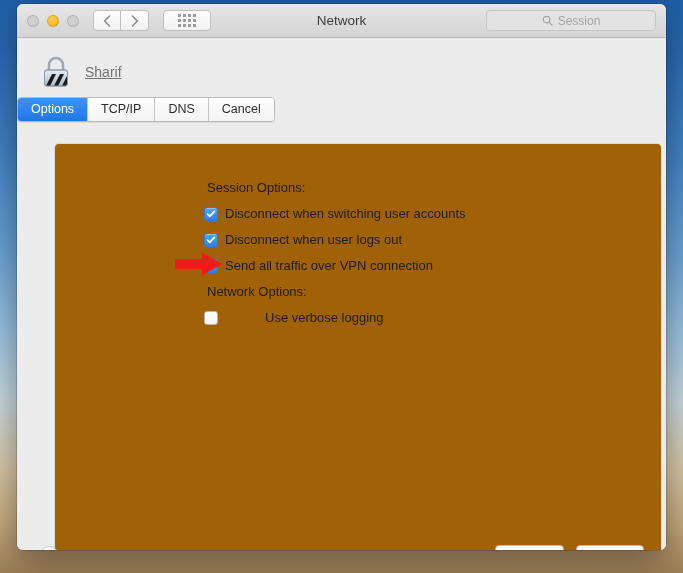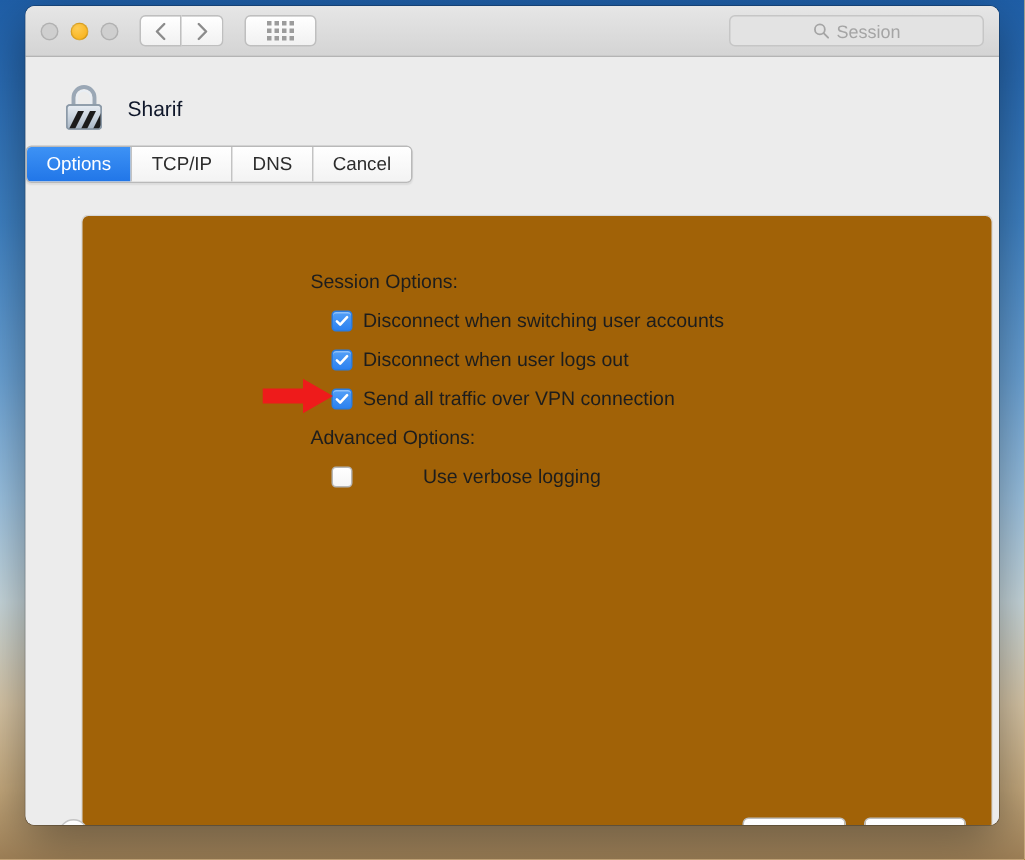--- a/index.html
+++ b/index.html
@@ -120,21 +120,21 @@
     padding: 0;
   }
 
   
   #service-header {
     display: flex;
     align-items: center;
     gap: 12px;
     padding: 16px 0 0 22px;
   }
-  #service-name { font-size: 14px; color: #0f172a; }
+  #service-name { font-size: 14px; color: #737373; text-decoration: underline; }
 
   
   #tabbar {
     position: absolute;
     left: 0; right: 0;
     top: 59px;
     display: flex;
     justify-content: flex-start;
     z-index: 5;
   }
@@ -177,21 +177,21 @@
   .group-label {
     position: absolute;
     font-size: 13px;
     color: #1d1d1d;
   }
   #session-label { left: 152px; top: 36px; }
   #advanced-label { left: 152px; top: 140px; }
 
   .check-row {
     position: absolute;
-    left: 166px;
+    left: 149px;
     display: flex;
     align-items: center;
     gap: 7px;
   }
   #row-0 { top: 62px; }
   #row-1 { top: 88px; }
   #row-2 { top: 114px; }
   #row-3 { top: 166px; gap: 47px; }
 
   .cbox {
@@ -301,20 +301,21 @@
             <i></i>
             <i></i>
             <i></i>
           <i></i>
             <i></i>
             <i></i>
             <i></i>
         </span>
       </div>
 
+      <div id="window-title">Network</div>
 
       <div id="search-field">
         <svg width="11" height="11" viewBox="0 0 12 12">
           <circle cx="5" cy="5" r="3.6" fill="none" stroke="#a5a5a5" stroke-width="1.3"></circle>
           <line x1="7.7" y1="7.7" x2="11" y2="11" stroke="#a5a5a5" stroke-width="1.4" stroke-linecap="round"></line>
         </svg>
         <span class="ph">Session</span>
       </div>
     </div>
 
@@ -381,21 +382,21 @@
 
         <div class="check-row" id="row-2">
           <span class="cbox on">
             <svg width="10" height="10" viewBox="0 0 10 10">
               <path d="M1.6 5.2 L3.8 7.4 L8.4 2.4" fill="none" stroke="#ffffff" stroke-width="1.7" stroke-linecap="round" stroke-linejoin="round"></path>
             </svg>
           </span>
           <span class="check-label">Send all traffic over VPN connection</span>
         </div>
 
-        <div class="group-label" id="advanced-label">Advanced Options:</div>
+        <div class="group-label" id="advanced-label">Network Options:</div>
 
         <div class="check-row" id="row-3">
           <span class="cbox off"></span>
           <span class="check-label">Use verbose logging</span>
         </div>
 
         <svg id="annot-arrow" viewBox="0 0 48 26">
           <path d="M0 8 H27 V1.5 L47 13 L27 24.5 V18 H0 Z" fill="#ee1b1b"></path>
         </svg>
       </div>

